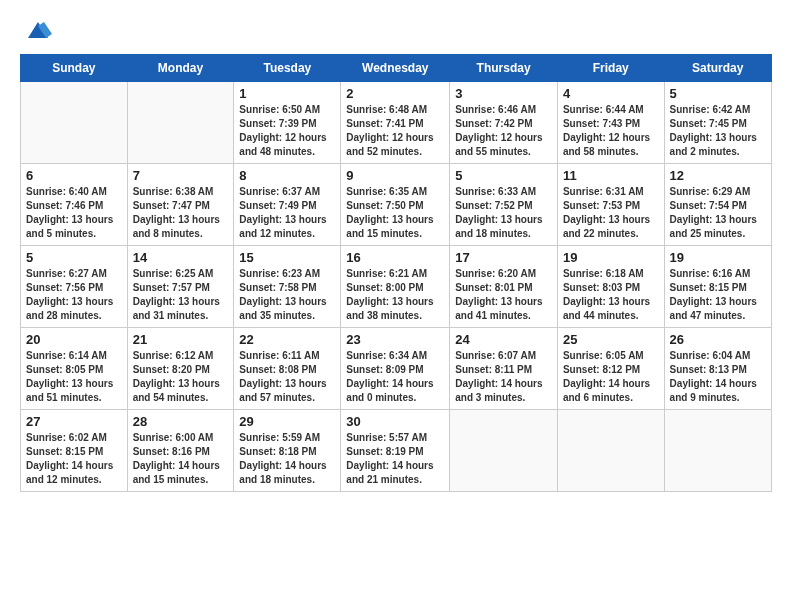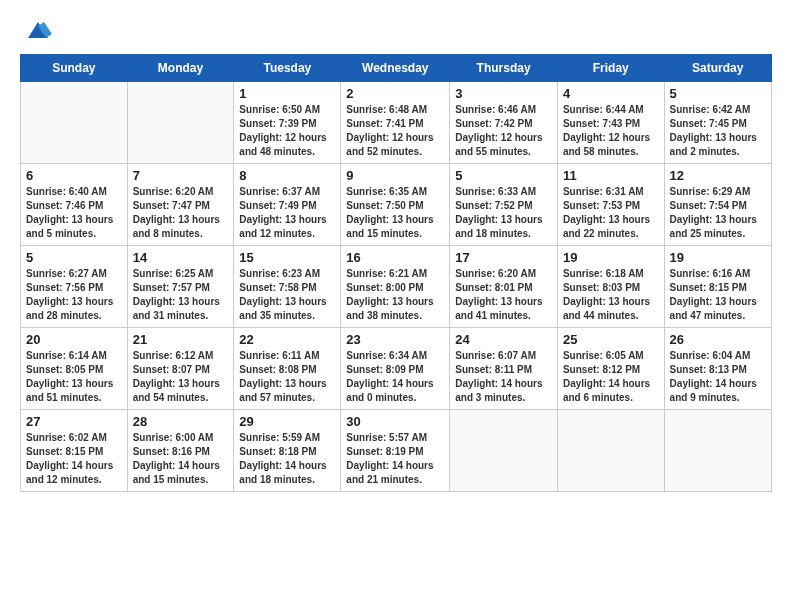--- a/index.html
+++ b/index.html
@@ -165,21 +165,21 @@
         </tr>
         <tr>
           <td>
             <span class="day-num">6</span>
             <div class="day-detail">Sunrise: 6:40 AM
 Sunset: 7:46 PM
 Daylight: 13 hours and 5 minutes.</div>
           </td>
           <td>
             <span class="day-num">7</span>
-            <div class="day-detail">Sunrise: 6:20 AM
+            <div class="day-detail">Sunrise: 6:38 AM
 Sunset: 7:47 PM
 Daylight: 13 hours and 8 minutes.</div>
           </td>
           <td>
             <span class="day-num">8</span>
             <div class="day-detail">Sunrise: 6:37 AM
 Sunset: 7:49 PM
 Daylight: 13 hours and 12 minutes.</div>
           </td>
           <td>
@@ -254,21 +254,21 @@
         <tr>
           <td>
             <span class="day-num">20</span>
             <div class="day-detail">Sunrise: 6:14 AM
 Sunset: 8:05 PM
 Daylight: 13 hours and 51 minutes.</div>
           </td>
           <td>
             <span class="day-num">21</span>
             <div class="day-detail">Sunrise: 6:12 AM
-Sunset: 8:07 PM
+Sunset: 8:20 PM
 Daylight: 13 hours and 54 minutes.</div>
           </td>
           <td>
             <span class="day-num">22</span>
             <div class="day-detail">Sunrise: 6:11 AM
 Sunset: 8:08 PM
 Daylight: 13 hours and 57 minutes.</div>
           </td>
           <td>
             <span class="day-num">23</span>

